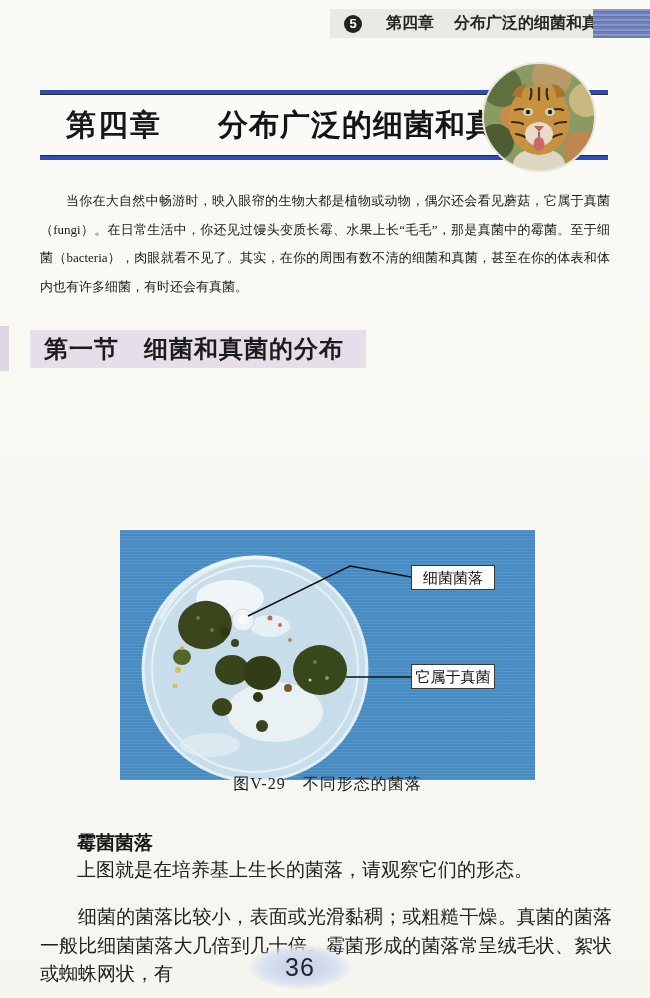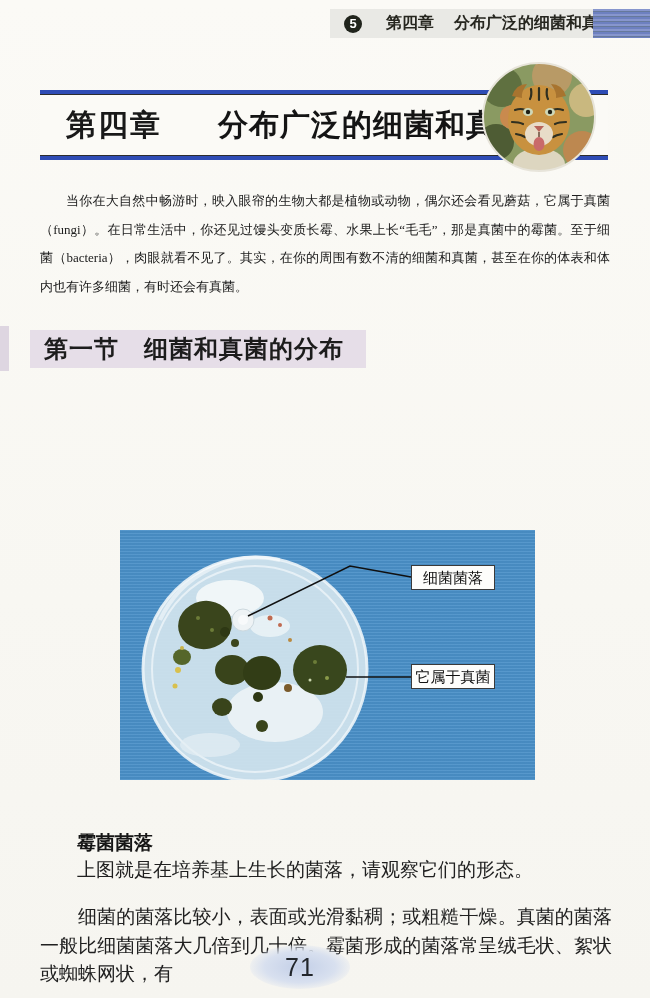--- a/index.html
+++ b/index.html
@@ -225,22 +225,23 @@
       <circle cx="150" cy="88" r="2.5" fill="#c06a50"></circle>
       <circle cx="160" cy="95" r="2" fill="#c06a50"></circle>
       <circle cx="170" cy="110" r="2" fill="#b9893f"></circle>
 
       <polyline points="128,86 230,36 291,47" fill="none" stroke="#101010" stroke-width="1.6"></polyline>
       <line x1="226" y1="147" x2="291" y2="147" stroke="#101010" stroke-width="1.6"></line>
     </svg>
     <div class="fig-label fig-label-bacteria">细菌菌落</div>
     <div class="fig-label fig-label-mold">它属于真菌</div>
   </div>
+  <div class="fig-caption">图V-29　不同形态的菌落</div>
 
   <div class="act-heading">霉菌菌落</div>
   <div class="act-line">上图就是在培养基上生长的菌落，请观察它们的形态。</div>
   <p class="act-para">细菌的菌落比较小，表面或光滑黏稠；或粗糙干燥。真菌的菌落一般比细菌菌落大几倍到几十倍。霉菌形成的菌落常呈绒毛状、絮状或蜘蛛网状，有</p>
 
   <div class="page-blob">
-    <span class="page-num">71</span>
+    <span class="page-num">36</span>
   </div>
 
 </div>
 
 </body></html>

